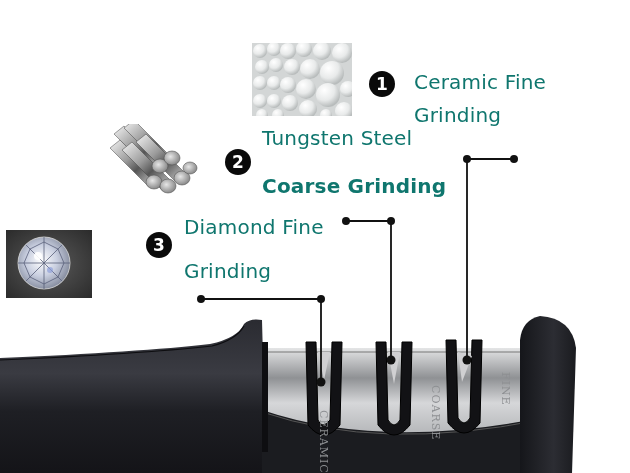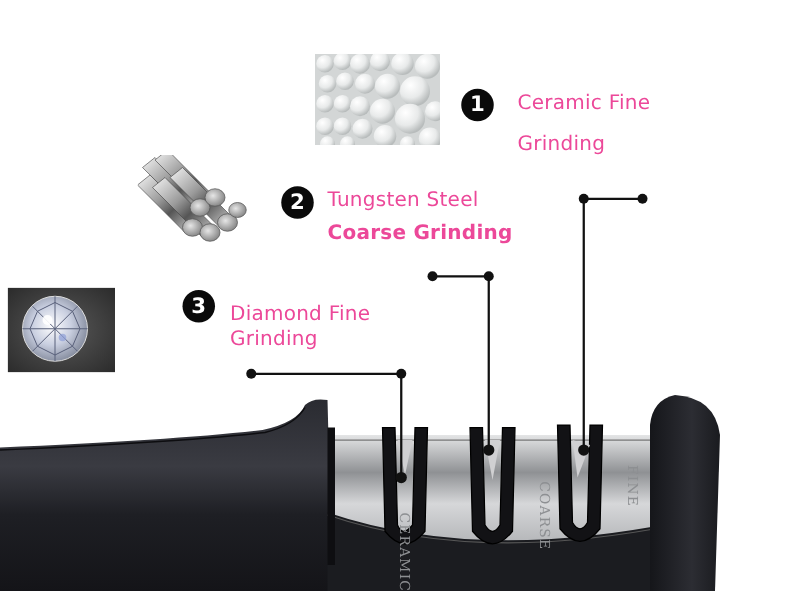--- a/index.html
+++ b/index.html
@@ -1,18 +1,18 @@
 <!DOCTYPE html>
 <html><head>
 <meta charset="utf-8">
 <style>
   html,body{margin:0;padding:0;}
   body{width:630px;height:473px;overflow:hidden;background:#ffffff;position:relative;font-family:"DejaVu Sans","Liberation Sans",sans-serif;}
   .abs{position:absolute;}
-  .label{position:absolute;font-size:16px;line-height:30px;color:#ec4899;letter-spacing:0.2px;}
+  .label{position:absolute;font-size:20px;line-height:30px;color:#0f766e;letter-spacing:0.2px;}
   .badge{position:absolute;width:26px;height:26px;border-radius:50%;background:#0a0a0a;color:#fff;font-weight:bold;font-size:17px;line-height:26px;text-align:center;font-family:"DejaVu Sans",sans-serif;}
   .thumb{position:absolute;overflow:hidden;}
   svg{display:block;}
 </style>
 </head>
 <body>
 
 <div class="thumb" style="left:252px;top:43px;width:100px;height:73px;">
   <svg width="100" height="73" viewBox="0 0 100 73">
     <defs>
@@ -111,25 +111,25 @@
     <circle cx="32" cy="26" r="4" fill="#ffffff" opacity="0.9"></circle>
     <circle cx="44" cy="40" r="3" fill="#8fa0d8" opacity="0.7"></circle>
   </svg>
 </div>
 
 <div class="badge" style="left:369px;top:71px;">1</div>
 <div class="label" style="left:414px;top:67px;">Ceramic Fine</div>
 <div class="label" style="left:414px;top:100px;">Grinding</div>
 
 <div class="badge" style="left:225px;top:149px;">2</div>
-<div class="label" style="left:262px;top:145px;">Tungsten Steel</div>
+<div class="label" style="left:262px;top:123px;">Tungsten Steel</div>
 <div class="label" style="left:262px;top:171px;font-weight:bold;">Coarse Grinding</div>
 
 <div class="badge" style="left:146px;top:232px;">3</div>
-<div class="label" style="left:184px;top:236px;">Diamond Fine</div>
+<div class="label" style="left:184px;top:212px;">Diamond Fine</div>
 <div class="label" style="left:184px;top:256px;">Grinding</div>
 
 <div class="abs" style="left:0;top:300px;width:630px;height:173px;">
   <svg width="630" height="173" viewBox="0 0 630 173">
     <defs>
       <linearGradient id="handle" x1="0" y1="0" x2="0" y2="1">
         <stop offset="0" stop-color="#2a2b31"></stop>
         <stop offset="0.35" stop-color="#3a3b42"></stop>
         <stop offset="0.6" stop-color="#1e1f24"></stop>
         <stop offset="1" stop-color="#141418"></stop>

